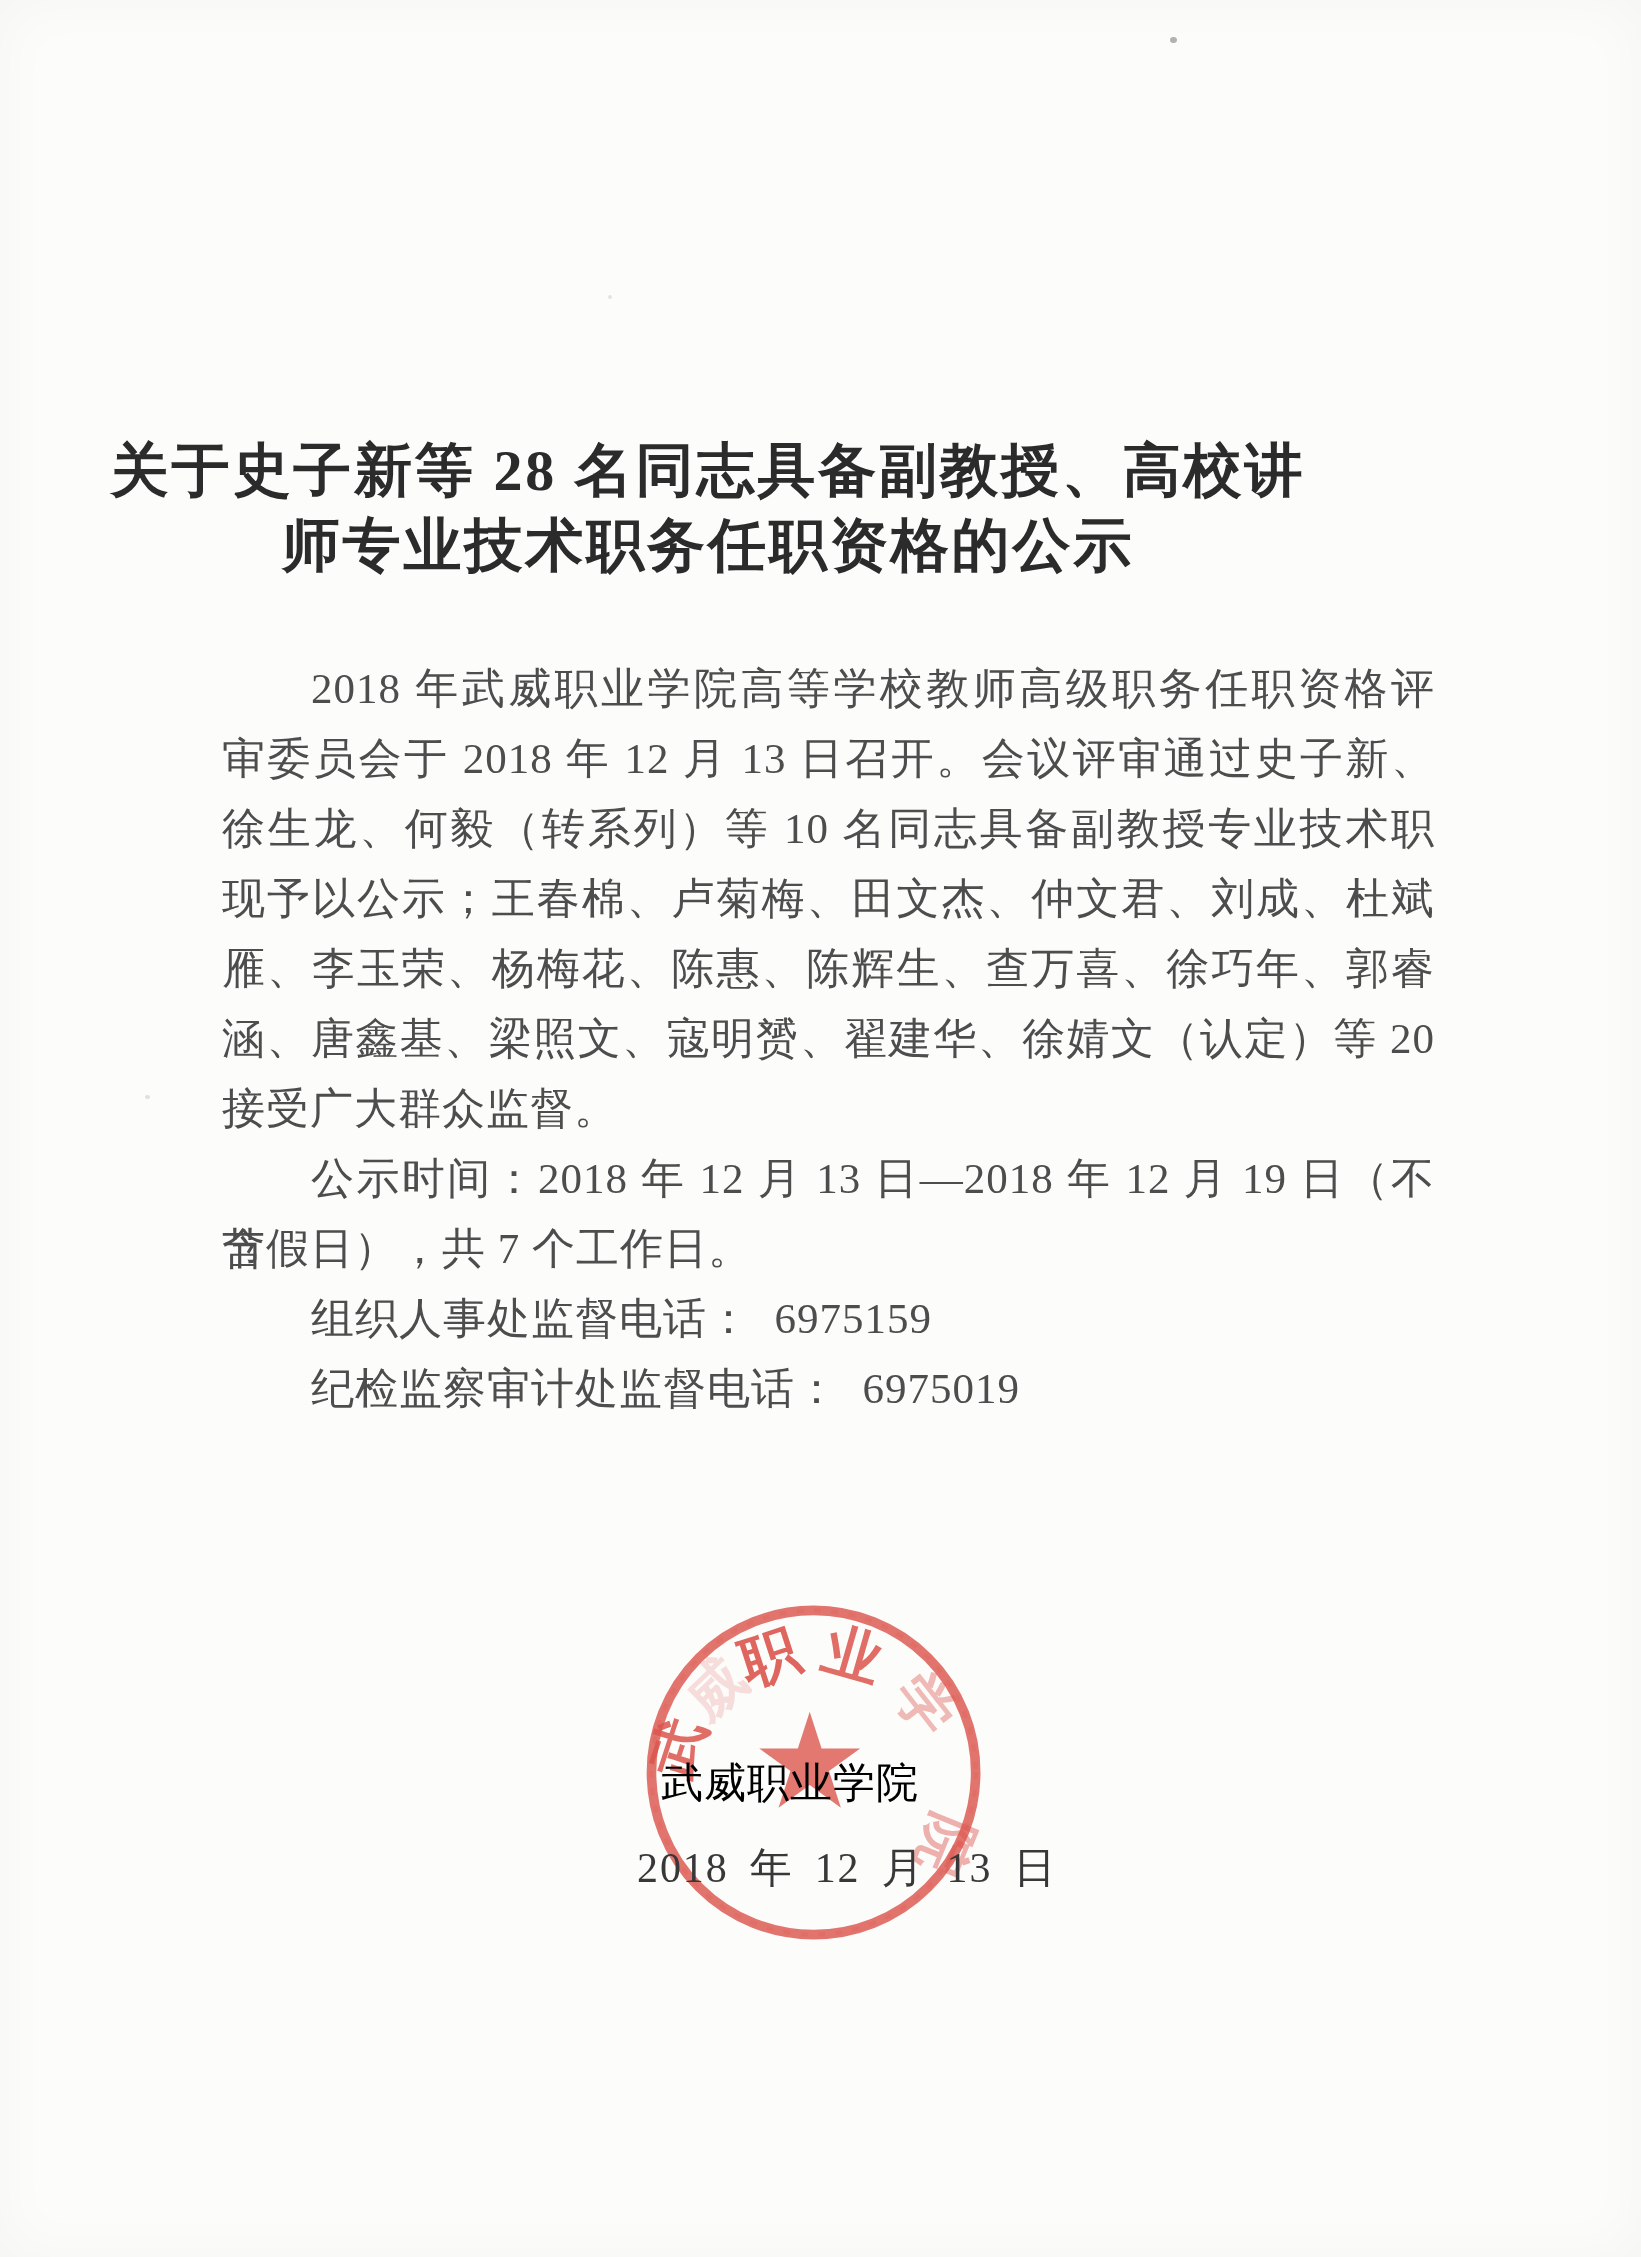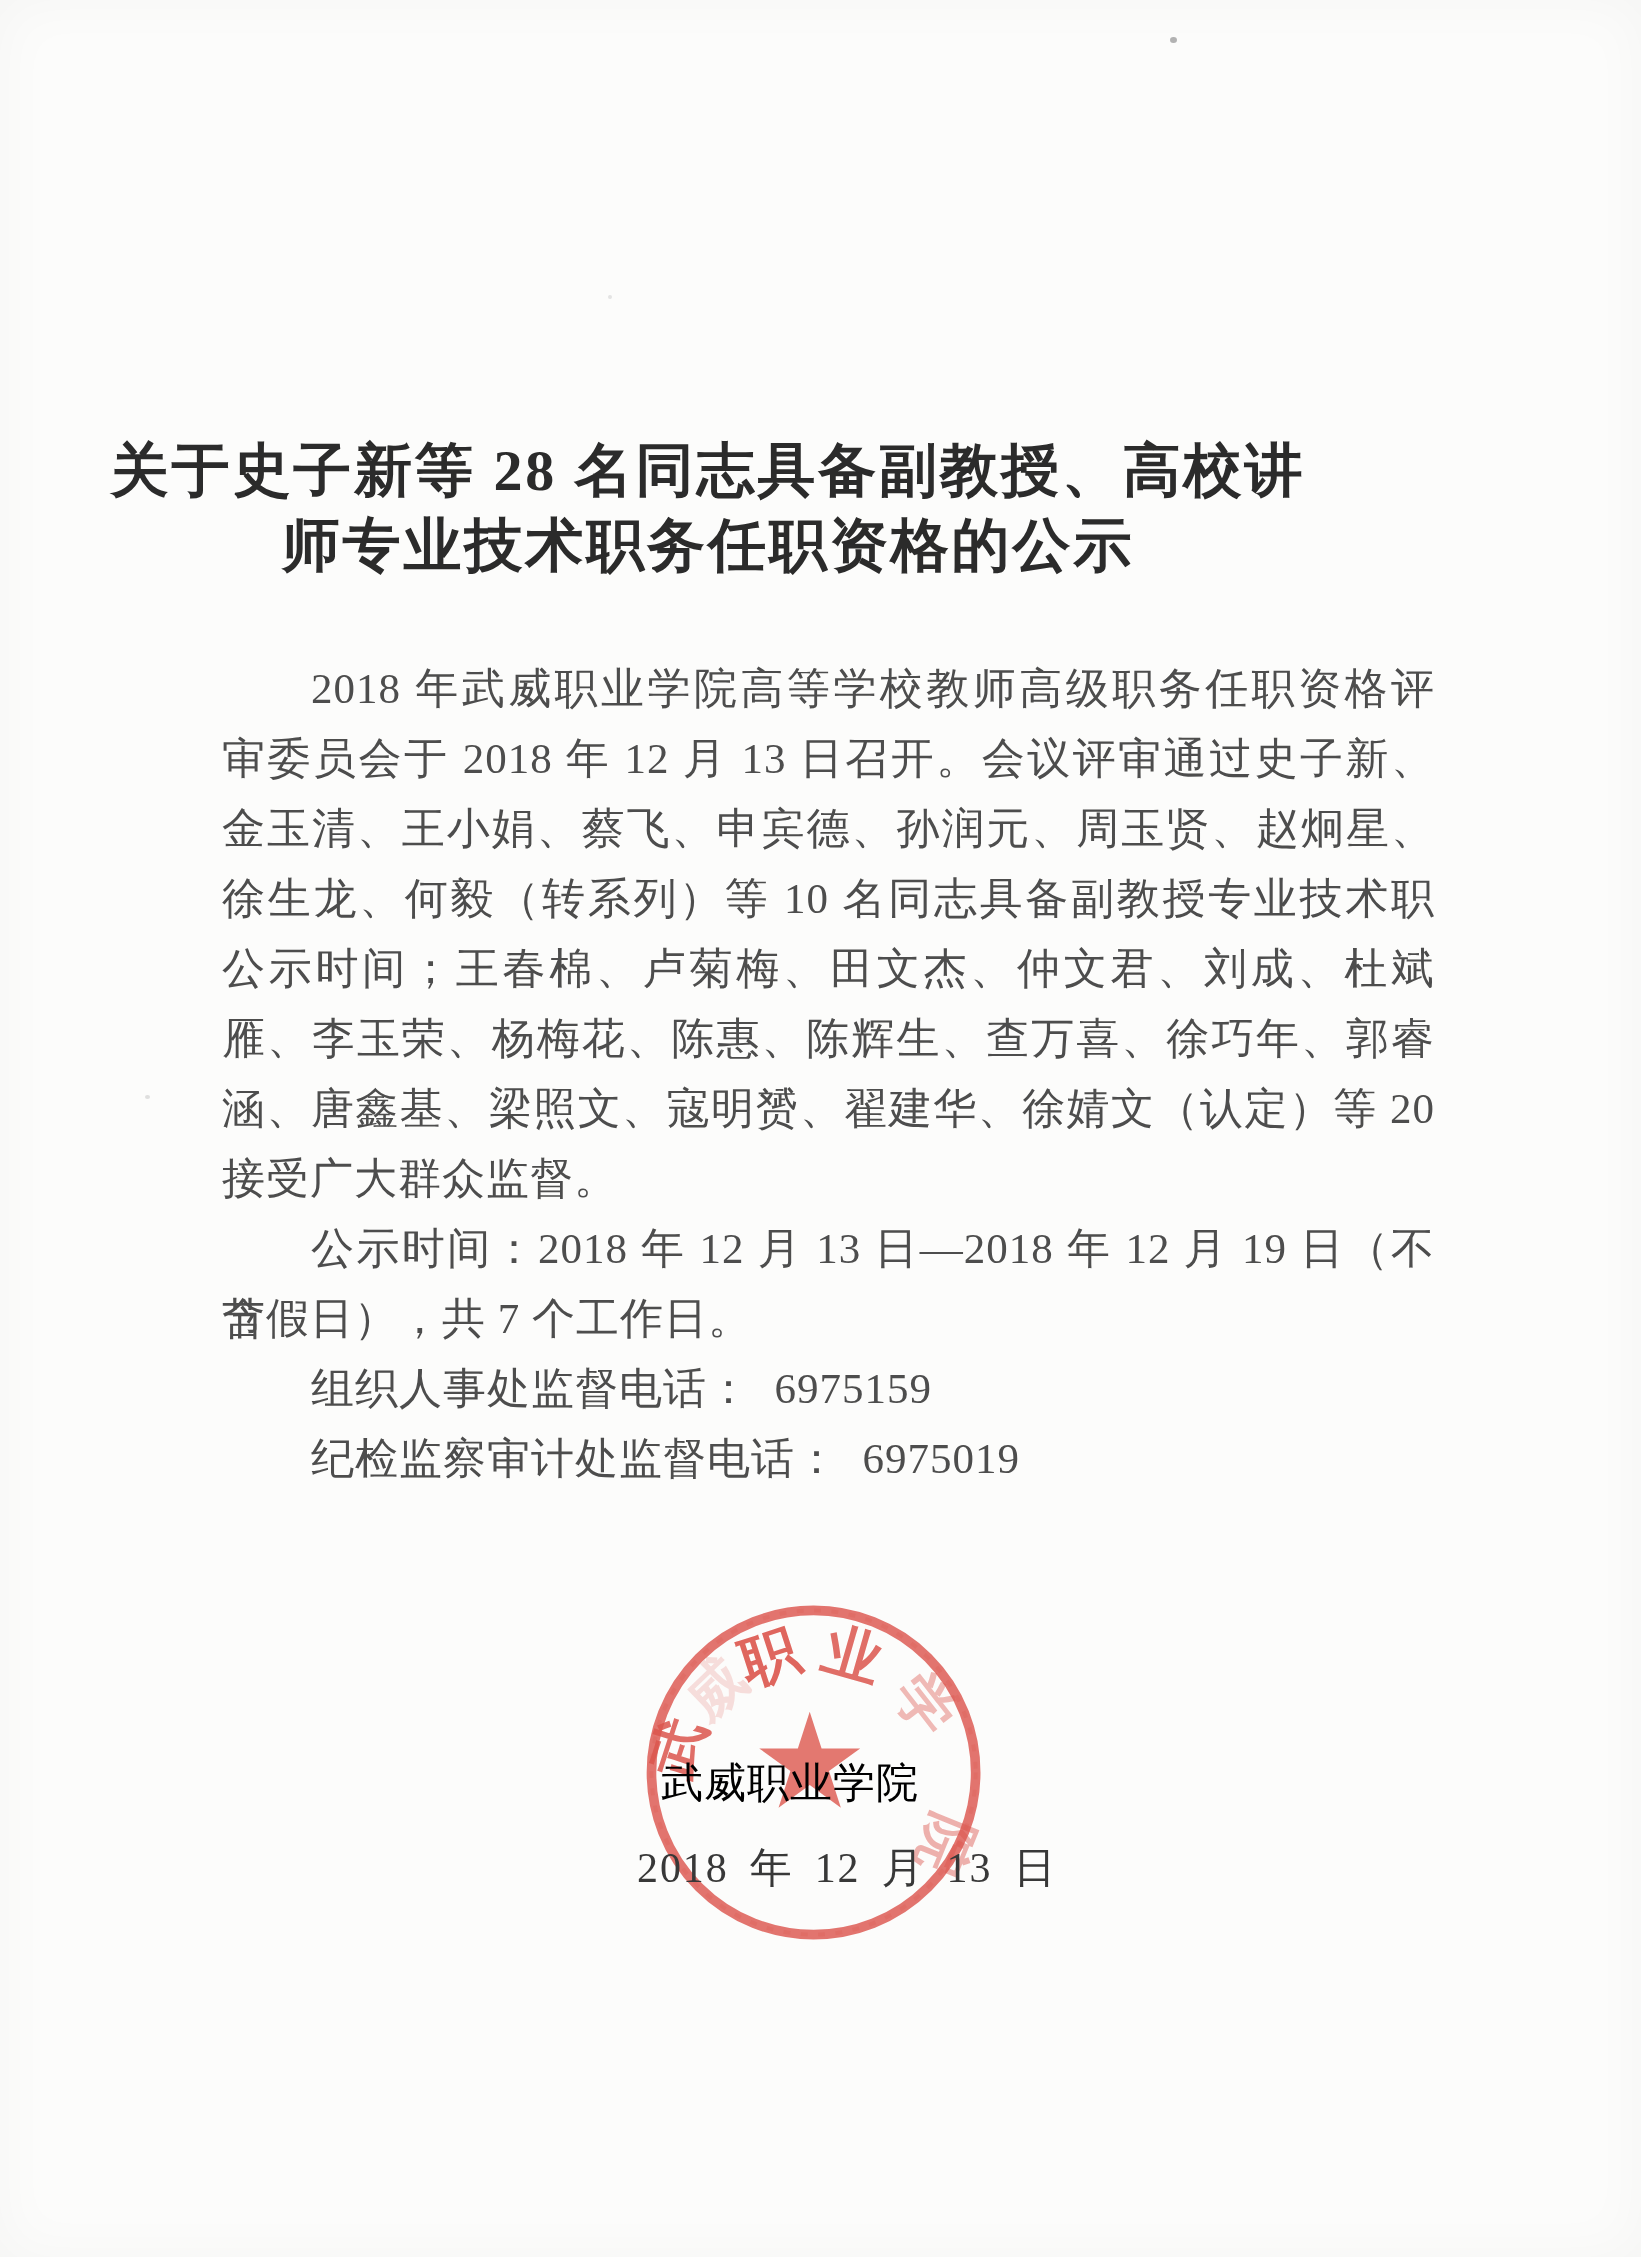--- a/index.html
+++ b/index.html
@@ -42,23 +42,22 @@
 <div class="page">
 
   <div class="title">
     <div>关于史子新等 28 名同志具备副教授、高校讲</div>
     <div>师专业技术职务任职资格的公示</div>
   </div>
 
   <div class="bodytext">
     <div class="bodyline fill indent">2018 年武威职业学院高等学校教师高级职务任职资格评</div>
     <div class="bodyline fill">审委员会于 2018 年 12 月 13 日召开。会议评审通过史子新、</div>
-    <div class="bodyline fill">金玉清、王小娟、蔡飞、申宾德、孙润元、周玉贤、赵炯星、</div>
     <div class="bodyline fill">徐生龙、何毅（转系列）等 10 名同志具备副教授专业技术职</div>
-    <div class="bodyline fill">公示时间；王春棉、卢菊梅、田文杰、仲文君、刘成、杜斌</div>
+    <div class="bodyline fill">现予以公示；王春棉、卢菊梅、田文杰、仲文君、刘成、杜斌</div>
     <div class="bodyline fill">雁、李玉荣、杨梅花、陈惠、陈辉生、查万喜、徐巧年、郭睿</div>
     <div class="bodyline fill">涵、唐鑫基、梁照文、寇明赟、翟建华、徐婧文（认定）等 20</div>
     <div class="bodyline">接受广大群众监督。</div>
     <div class="bodyline fill indent">公示时间：2018 年 12 月 13 日—2018 年 12 月 19 日（不含</div>
     <div class="bodyline">节假日），共 7 个工作日。</div>
     <div class="bodyline indent pre">组织人事处监督电话：  6975159</div>
     <div class="bodyline indent pre">纪检监察审计处监督电话：  6975019</div>
   </div>
 
   <svg class="seal" viewBox="0 0 370 370">

